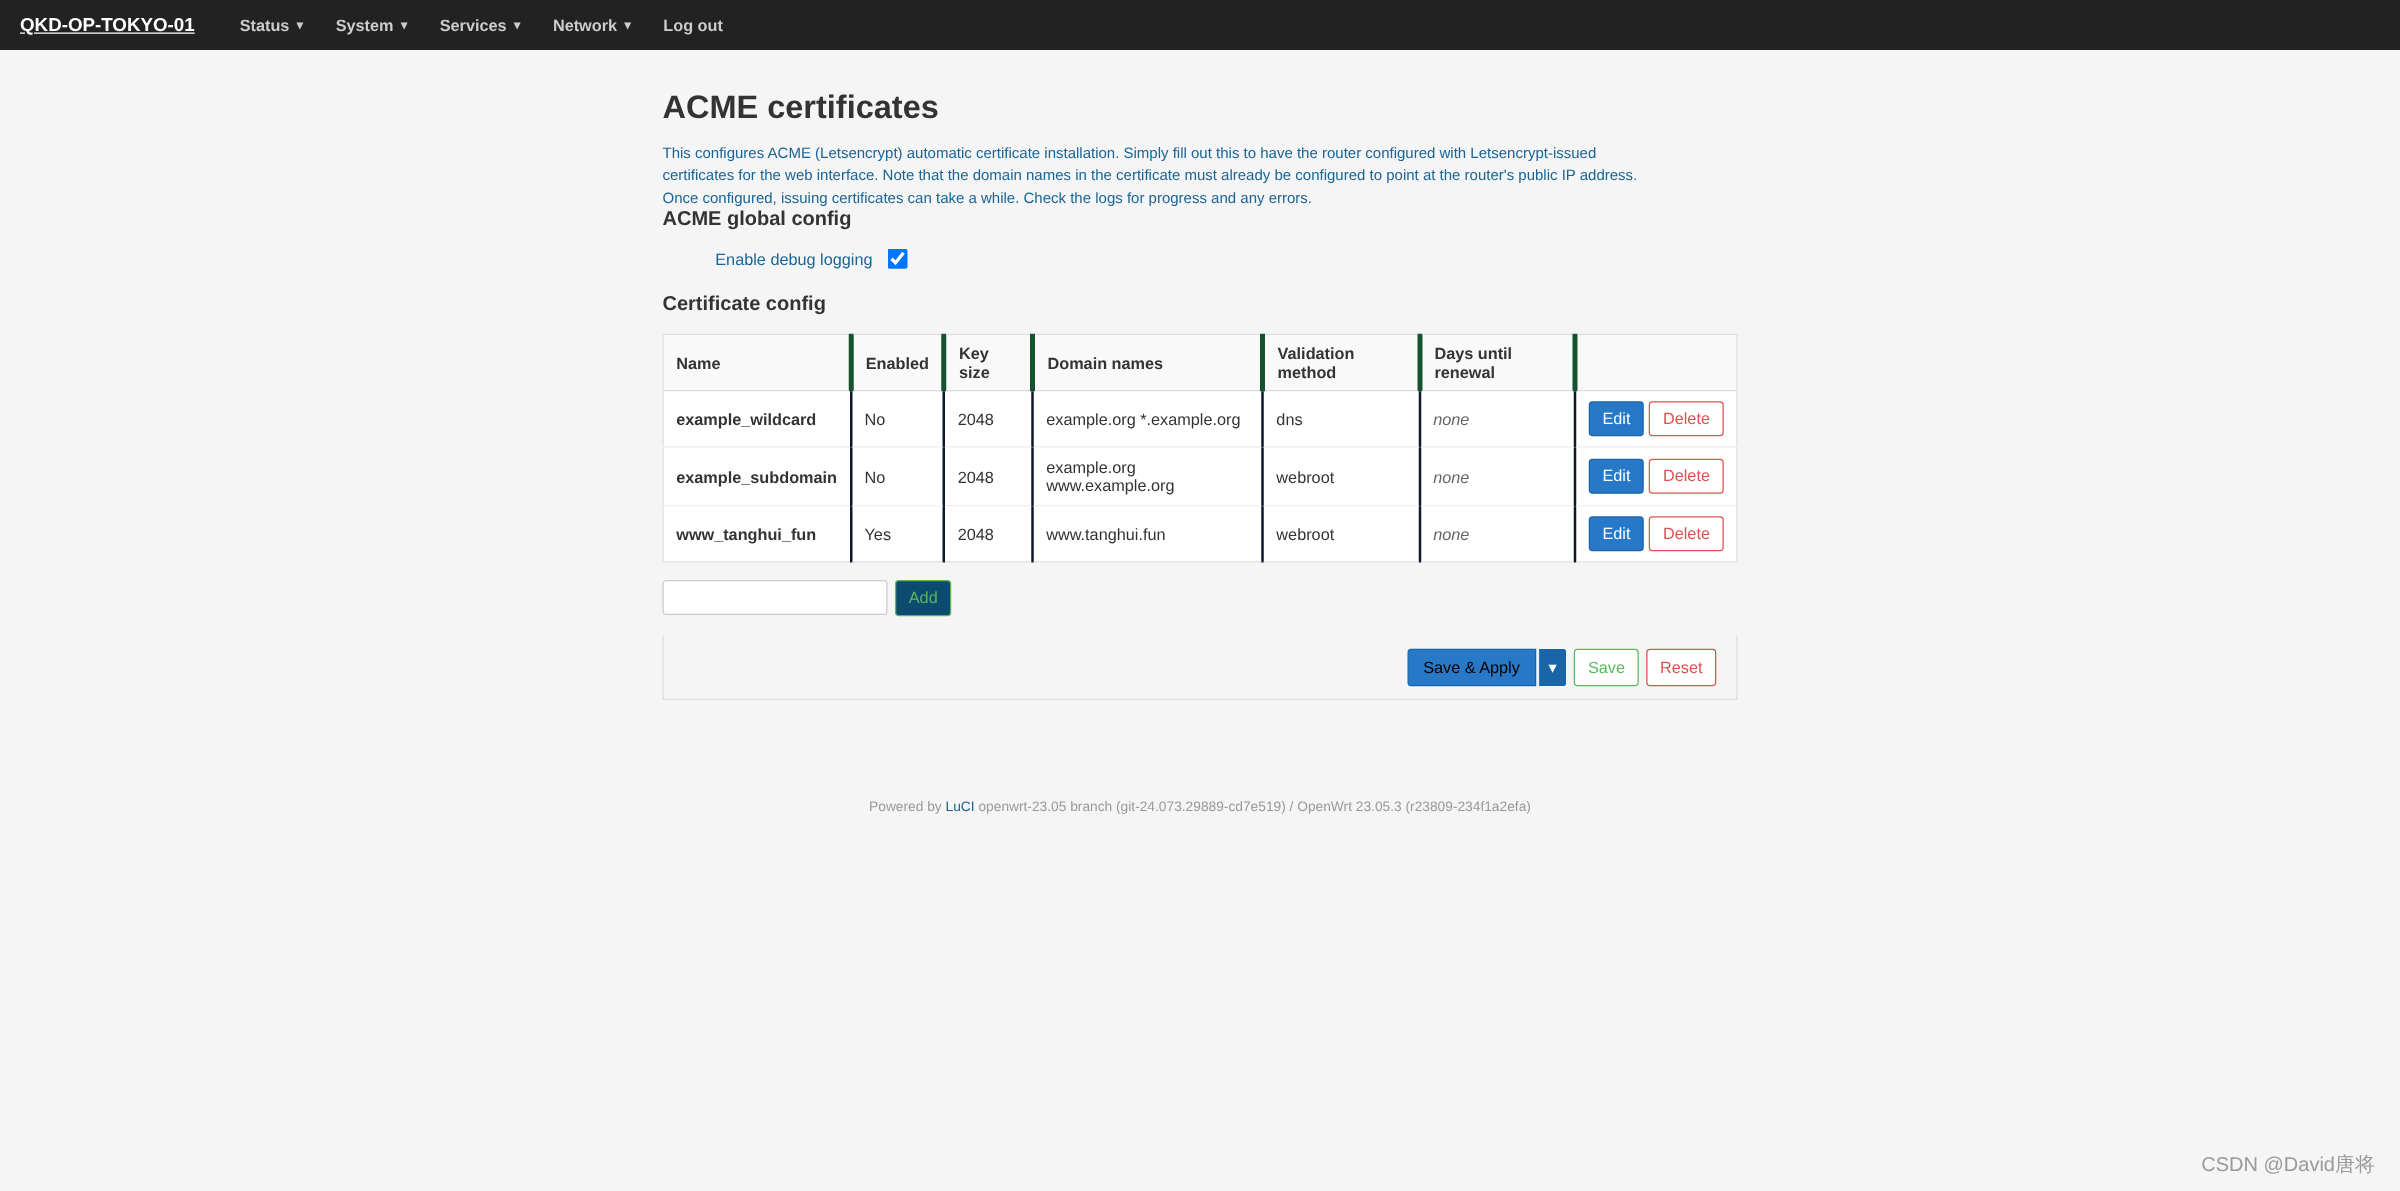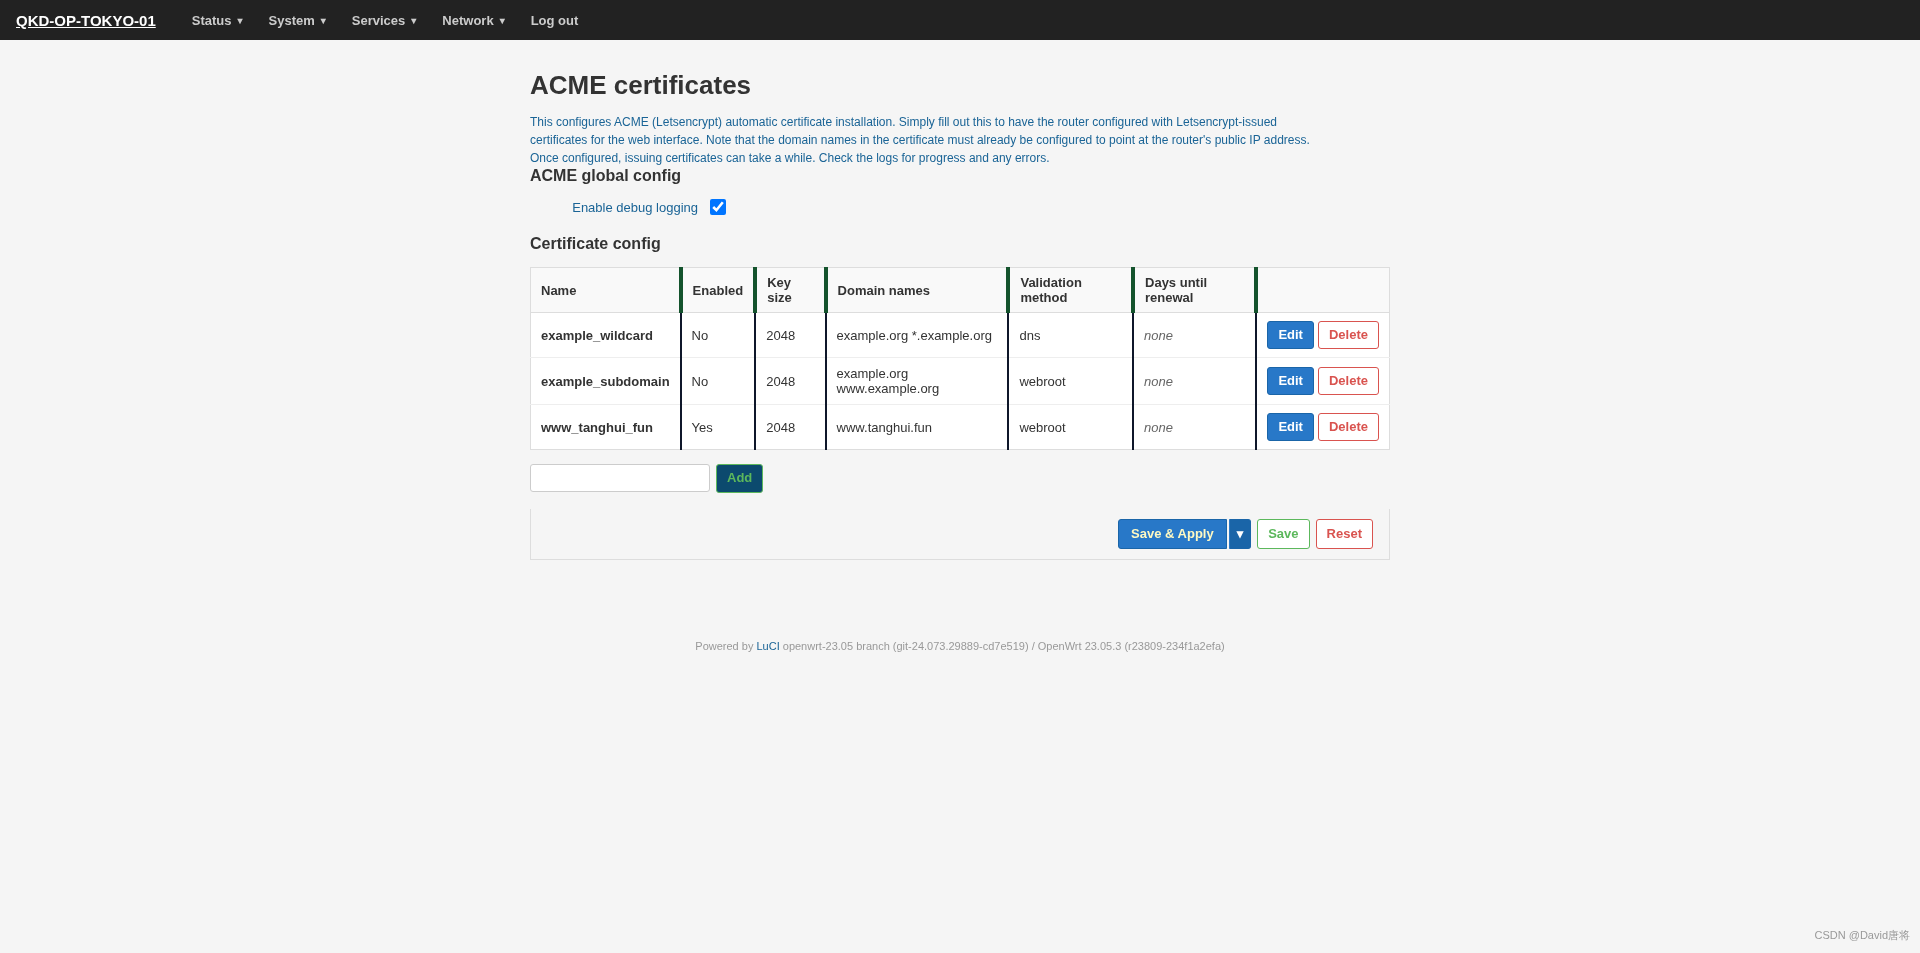--- a/index.html
+++ b/index.html
@@ -167,36 +167,36 @@
     .cert-table tr:last-child td { border-bottom: none; }
 
     
     .btn {
       display: inline-block;
       padding: 4px 10px;
       font-size: 13px;
       border-radius: 3px;
       cursor: pointer;
       border: 1px solid transparent;
-      font-weight: bold;
+      font-weight: normal;
       line-height: 1.4;
     }
     .btn-primary {
       background: #2878c8;
       color: #fff;
       border-color: #1a65a8;
     }
     .btn-danger {
       background: #fff;
       color: #d9534f;
       border-color: #d9534f;
     }
     .btn-save-apply {
       background: #2878c8;
-      color: #fef9c3;
+      color: #000000;
       border-color: #1a65a8;
       border-radius: 3px 0 0 3px;
       padding: 5px 12px;
     }
     .btn-dropdown-toggle {
       background: #1a65a8;
       color: #fff;
       border-color: #1a65a8;
       border-radius: 0 3px 3px 0;
       padding: 5px 7px;
@@ -276,22 +276,22 @@
     }
 
     .days-italic {
       font-style: italic;
       color: #666;
     }
 
     .watermark {
       position: fixed;
       bottom: 10px;
-      right: 10px;
-      font-size: 11px;
+      right: 20px;
+      font-size: 16px;
       color: #999;
     }
   </style>
 </head>
 <body>
 
 <nav class="navbar">
   <span class="navbar-brand">QKD-OP-TOKYO-01</span>
   <div class="navbar-nav">
     <div class="nav-item">

